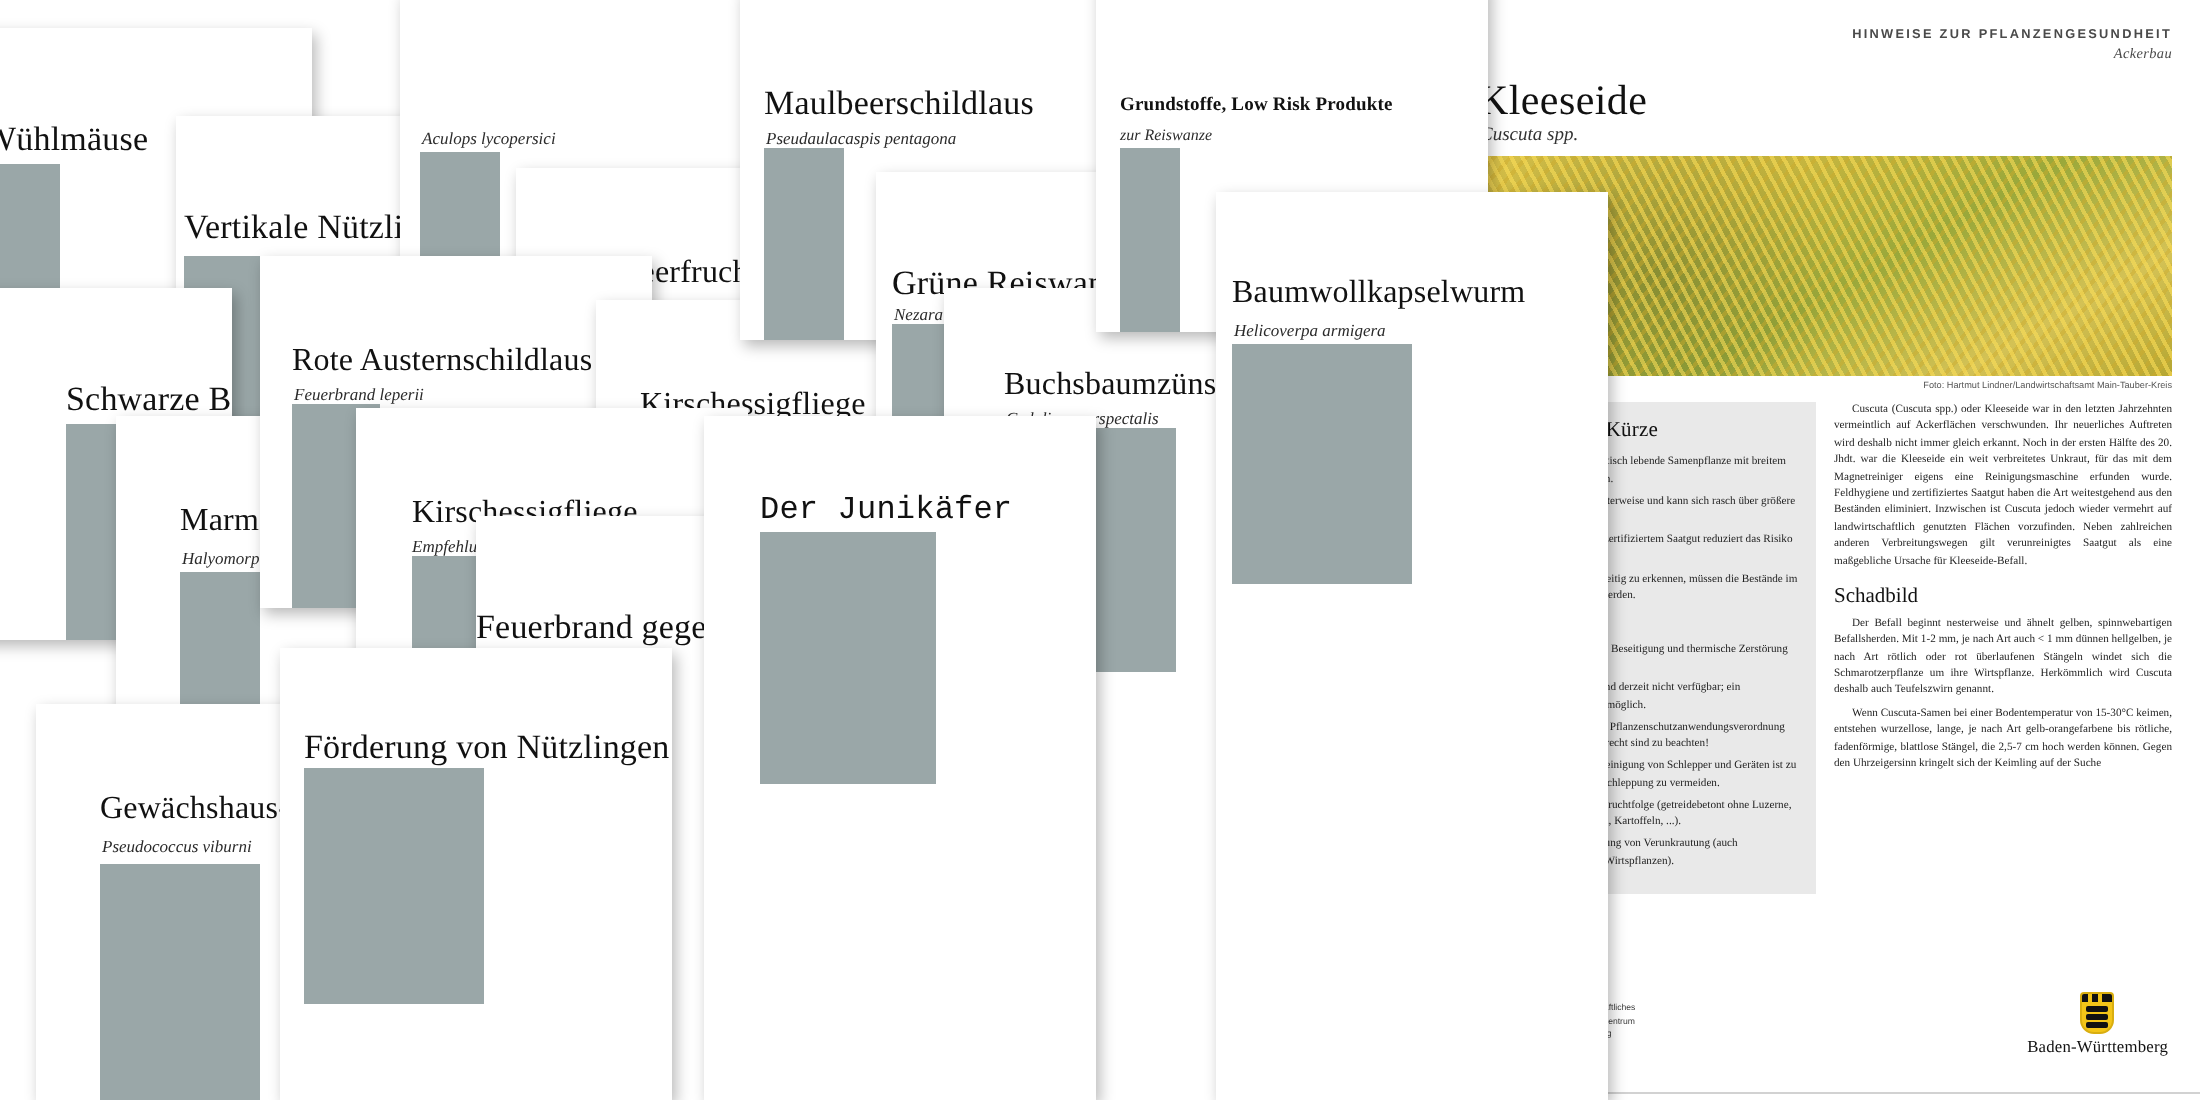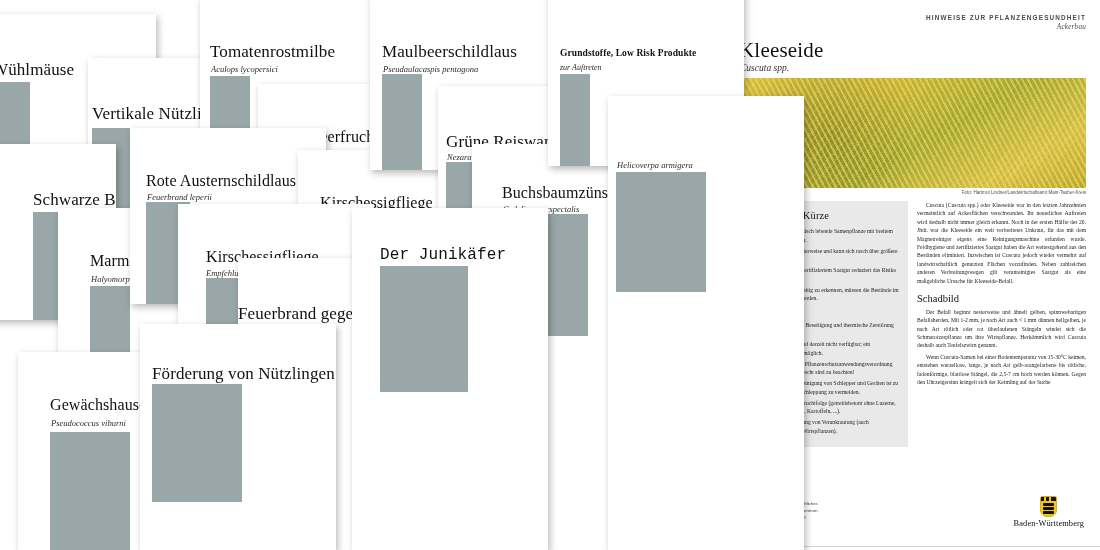--- a/index.html
+++ b/index.html
@@ -255,21 +255,20 @@
         <div class="c-title" style="left: 32px; top: 44px; font-size: 16px;">Marmorierte Baumwanze</div>
         <div class="c-sub" style="left: 33px; top: 66px; font-size: 8.5px;">Halyomorpha halys</div>
         <div class="c-photo ph-leafgreen" style="left: 32px; top: 78px; width: 40px; height: 98px;"></div>
       </div>
       <div class="card" style="left: 18px; top: 352px; width: 196px; height: 198px; z-index: 14;">
         <div class="c-title" style="left: 32px; top: 44px; font-size: 16px;">Gewächshaus-Wollaus</div>
         <div class="c-sub" style="left: 33px; top: 66px; font-size: 8.5px;">Pseudococcus viburni</div>
         <div class="c-photo ph-mealy" style="left: 32px; top: 80px; width: 80px; height: 118px;"></div>
       </div>
       <div class="card" style="left: 200px; top: -4px; width: 196px; height: 176px; z-index: 15;">
-        <div class="c-title" style="left: 10px; top: 46px; font-size: 17px;">Tomatenrostmilbe</div>
         <div class="c-sub" style="left: 11px; top: 68px; font-size: 8.5px;">Aculops lycopersici</div>
         <div class="c-photo ph-leafgreen" style="left: 10px; top: 80px; width: 40px; height: 96px;"></div>
       </div>
       <div class="card" style="left: 258px; top: 84px; width: 196px; height: 176px; z-index: 16;">
         <div class="c-title" style="left: 10px; top: 44px; font-size: 16px;">Mittelmeerfruchtfliege</div>
         <div class="c-sub" style="left: 11px; top: 64px; font-size: 8.5px;">Ceratitis capitata</div>
         <div class="c-photo ph-darkgreen" style="left: 10px; top: 74px; width: 40px; height: 102px;"></div>
       </div>
       <div class="card" style="left: 130px; top: 128px; width: 196px; height: 176px; z-index: 17;">
         <div class="c-title" style="left: 16px; top: 44px; font-size: 16px;">Rote Austernschildlaus</div>
@@ -308,24 +307,25 @@
         <div class="c-title" style="left: 30px; top: 40px; font-size: 16px;">Buchsbaumzünsler</div>
         <div class="c-sub" style="left: 31px; top: 60px; font-size: 8.5px;">Cydalima perspectalis</div>
         <div class="c-photo ph-leafgreen" style="left: 30px; top: 70px; width: 86px; height: 122px;"></div>
       </div>
       <div class="card" style="left: 352px; top: 208px; width: 196px; height: 342px; z-index: 25;">
         <div class="c-title" style="left: 28px; top: 38px; font-size: 16px; font-family: Liberation Mono, monospace;">Der Junikäfer</div>
         <div class="c-photo ph-soil" style="left: 28px; top: 58px; width: 88px; height: 126px;"></div>
       </div>
       <div class="card" style="left: 548px; top: -10px; width: 196px; height: 176px; z-index: 26;">
         <div class="c-title" style="left: 12px; top: 58px; font-size: 9.5px; font-weight: bold;">Grundstoffe, Low Risk Produkte</div>
-        <div class="c-sub" style="left: 12px; top: 73px; font-size: 8px;">zur Auftreten</div>
+        <div class="c-sub" style="left: 12px; top: 73px; font-size: 8px;">zur Reiswanze</div>
         <div class="c-photo ph-blueleaf" style="left: 12px; top: 84px; width: 30px; height: 92px;"></div>
       </div>
       <div class="card" style="left: 608px; top: 96px; width: 196px; height: 454px; z-index: 27;">
+        <div class="c-title" style="left: 8px; top: 42px; font-size: 16px;">Baumwollkapselwurm</div>
         <div class="c-sub" style="left: 9px; top: 64px; font-size: 8.5px;">Helicoverpa armigera</div>
         <div class="c-photo ph-moth" style="left: 8px; top: 76px; width: 90px; height: 120px;"></div>
       </div>
     </div>
 
   <div class="doc">
 
     <div class="doc-kicker">
       <div class="k1">HINWEISE ZUR PFLANZENGESUNDHEIT</div>
       <div class="k2">Ackerbau</div>

